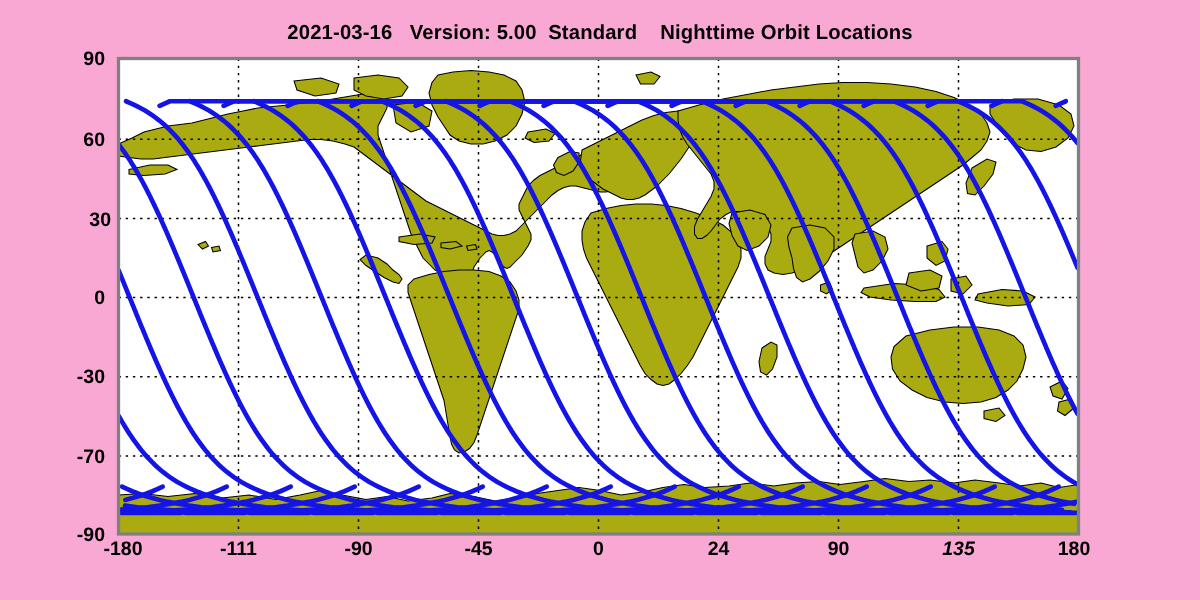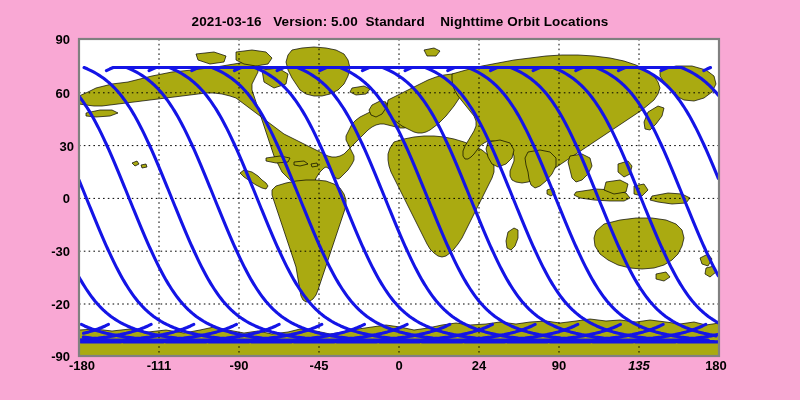--- a/index.html
+++ b/index.html
@@ -246,21 +246,21 @@
       </g>
 
       <rect x="79" y="39" width="640" height="317" fill="none" stroke="#808080" stroke-width="2.2"></rect>
     </svg>
 
     <div class="ylab" style="left:24px;top:39px;">90</div>
     <div class="ylab" style="left:24px;top:92.8px;">60</div>
     <div class="ylab" style="left:28px;top:145.6px;">30</div>
     <div class="ylab" style="left:24px;top:198.4px;">0</div>
     <div class="ylab" style="left:24px;top:251.2px;">-30</div>
-    <div class="ylab" style="left:24px;top:304px;">-20</div>
+    <div class="ylab" style="left:24px;top:304px;">-70</div>
     <div class="ylab" style="left:24px;top:356px;">-90</div>
 
     <div class="xlab" style="left:82px;">-180</div>
     <div class="xlab" style="left:159px;">-111</div>
     <div class="xlab" style="left:239px;">-90</div>
     <div class="xlab" style="left:319px;">-45</div>
     <div class="xlab" style="left:399px;">0</div>
     <div class="xlab" style="left:479px;">24</div>
     <div class="xlab" style="left:559px;">90</div>
     <div class="xlab" style="left:639px;font-style:italic;">135</div>

